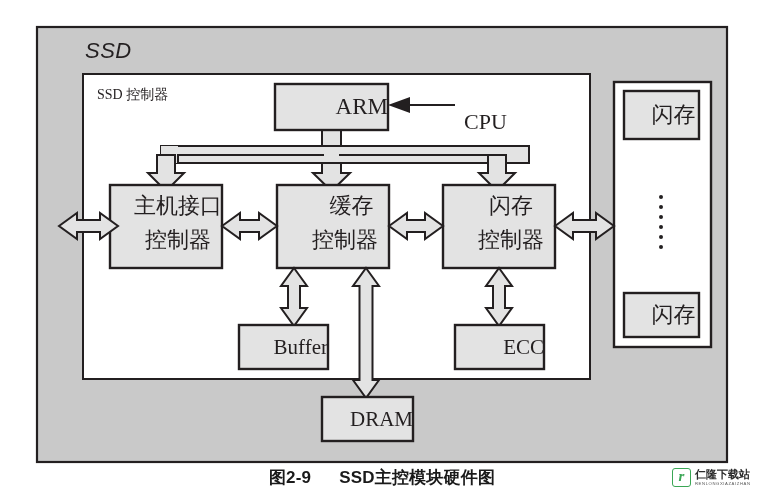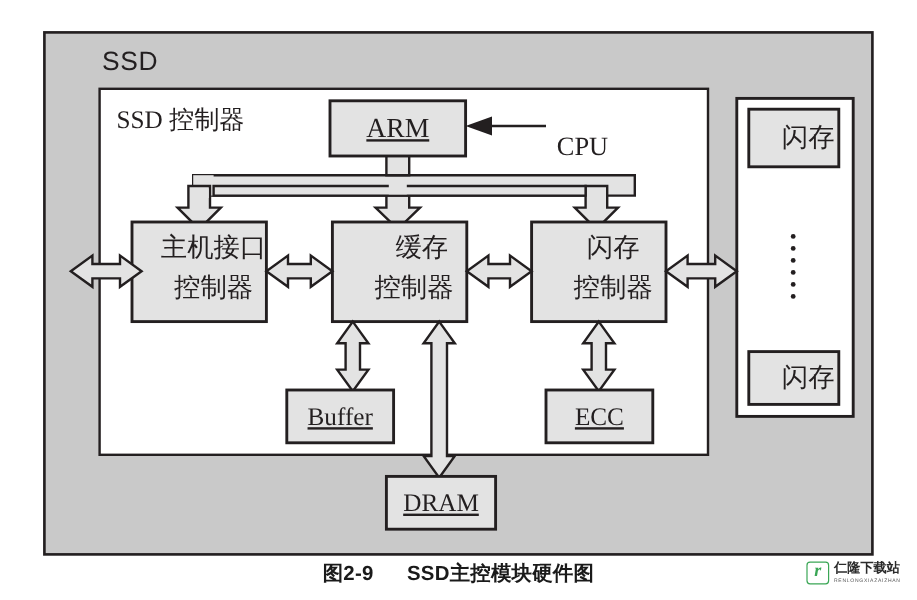--- a/index.html
+++ b/index.html
@@ -34,32 +34,31 @@
     color: #231f20;
     user-select: none;
   }
   .label-ssd {
     font-family: "Liberation Sans", sans-serif;
     font-size: 22px;
     letter-spacing: 0.5px;
   }
   .label-ctrl {
     font-family: "Liberation Serif", serif;
-    font-size: 21px;
+    font-size: 14px;
   }
   .box-text {
     font-family: "Liberation Serif", serif;
     text-align: center;
     line-height: 1.18;
     margin-left: 12px;
   }
   .box-text-en {
     font-family: "Liberation Serif", serif;
-    text-align: center;
-    text-decoration: underline;
+    text-align: right;
   }
   .caption {
     position: absolute;
     left: 0;
     top: 466px;
     width: 764px;
     text-align: center;
     font-family: "Liberation Sans", sans-serif;
     font-size: 17px;
     font-weight: bold;
@@ -178,21 +177,21 @@
     <g fill="#231f20">
       <circle cx="661" cy="197" r="2"></circle>
       <circle cx="661" cy="207" r="2"></circle>
       <circle cx="661" cy="217" r="2"></circle>
       <circle cx="661" cy="227" r="2"></circle>
       <circle cx="661" cy="237" r="2"></circle>
       <circle cx="661" cy="247" r="2"></circle>
     </g>
   </svg>
 
-  <div class="txt label-ssd" style="left:85px; top:38px;">SSD</div>
+  <div class="txt label-ssd" style="left:85px; top:38px;font-style:italic;">SSD</div>
 
   <div class="txt label-ctrl" style="left:97px; top:86px;">SSD 控制器</div>
 
   <div class="txt box-text-en" style="left:275px; top:84px; width:113px; height:46px; line-height:46px; font-size:23px;">ARM</div>
 
   <div class="txt label-ctrl" style="left:464px; top:93px; font-size:22px;margin-top:16px;">CPU</div>
 
   <div class="txt box-text" style="left:110px; top:193px; width:112px; font-size:22px;">主机接口</div>
   <div class="txt box-text" style="left:110px; top:227px; width:112px; font-size:22px;">控制器</div>
 

